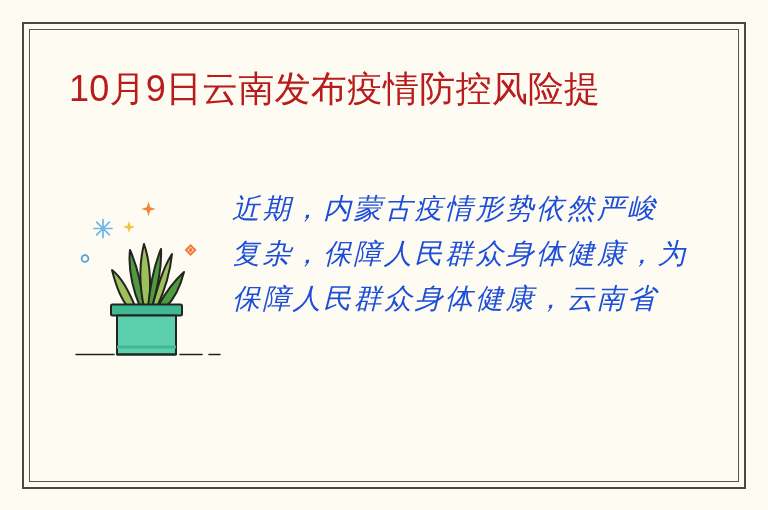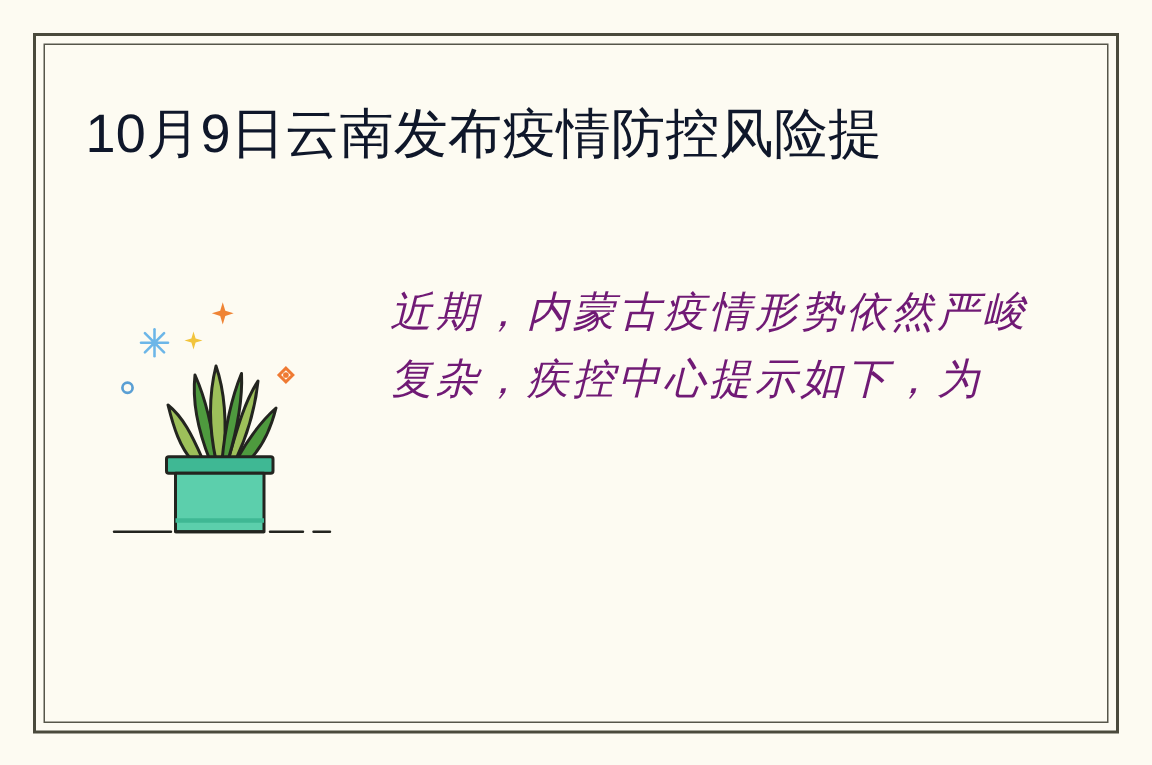--- a/index.html
+++ b/index.html
@@ -38,23 +38,24 @@
   
   #headline{
     position:absolute;
     left:27px; top:32px;
     width:645px;
   }
   .headline-line{
     display:block;
     font-size:36px;
     line-height:54px;
-    color:#0f172a;
+    color:#b91c1c;
     letter-spacing:0.2px;
     white-space:nowrap;
+    margin-left:12px;
   }
 
   
   #lower-block{
     position:absolute;
     left:0; top:152px; right:0; bottom:0;
   }
 
   
   #plant-illustration{
@@ -69,24 +70,23 @@
     position:absolute;
     left:202px; top:4px;
     width:420px;
   }
   .body-line{
     display:block;
     font-family:"Liberation Serif", serif;
     font-style:italic;
     font-size:28px;
     line-height:45px;
-    color:#701a75;
+    color:#1d4ed8;
     letter-spacing:2.4px;
     white-space:nowrap;
-    margin-left:28px;
   }
 </style>
 </head>
 <body>
 
 <div id="card-frame-outer"></div>
 <div id="card-frame-inner"></div>
 
 <div id="card-content">
 
@@ -144,17 +144,18 @@
         <g stroke="#23241f" stroke-width="1.6" stroke-linecap="round">
           <line x1="14" y1="160.5" x2="52" y2="160.5"></line>
           <line x1="118" y1="160.5" x2="140" y2="160.5"></line>
           <line x1="147" y1="160.5" x2="158" y2="160.5"></line>
         </g>
       </svg>
     </div>
 
     <div id="body-copy">
       <span class="body-line">近期，内蒙古疫情形势依然严峻</span>
-      <span class="body-line">复杂，疾控中心提示如下，为</span>
+      <span class="body-line">复杂，保障人民群众身体健康，为</span>
+      <span class="body-line">保障人民群众身体健康，云南省</span>
     </div>
 
   </div>
 </div>
 
 </body></html>

